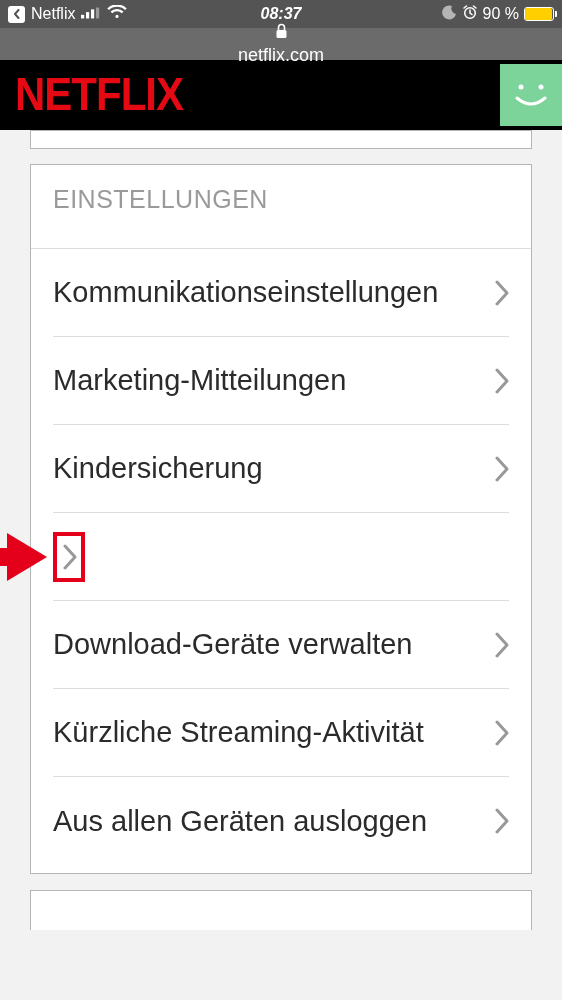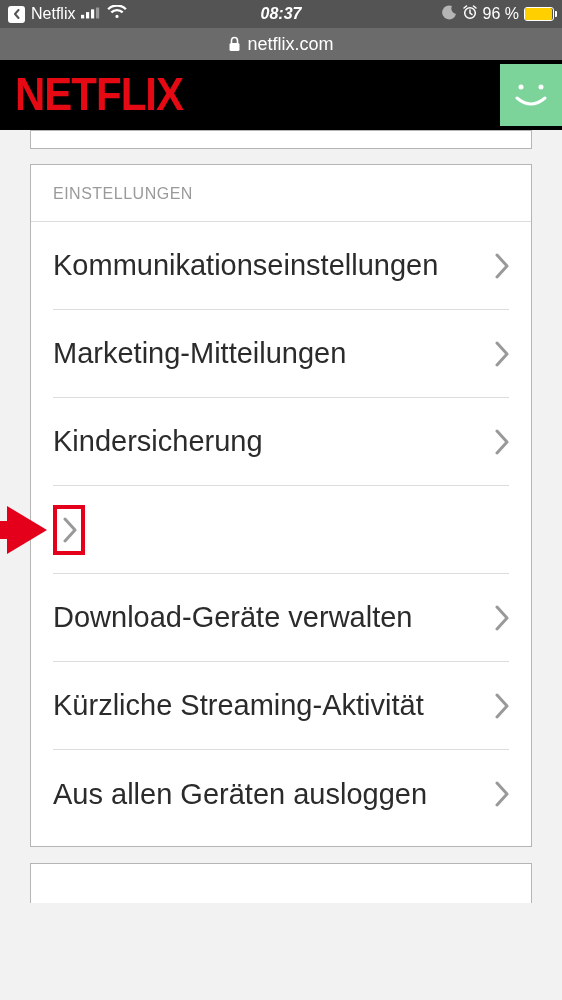--- a/index.html
+++ b/index.html
@@ -53,20 +53,21 @@
 
     .browser-bar {
       height: 32px;
       background: #6b6b6b;
       display: flex;
       align-items: center;
       justify-content: center;
       color: #fff;
       font-size: 18px;
       gap: 6px;
+      flex-direction: column;
     }
     .lock-icon svg { display: block; }
 
     .app-header {
       height: 70px;
       background: #000;
       display: flex;
       align-items: center;
       justify-content: space-between;
       padding: 0 0 0 15px;
@@ -99,24 +100,24 @@
       background: #fff;
       margin-bottom: 15px;
     }
     .card {
       background: #fff;
       border: 1px solid #b5b5b5;
       padding: 20px 22px 8px 22px;
     }
     .section-title {
       color: #9a9a9a;
-      font-size: 16px;
+      font-size: 25px;
       letter-spacing: 0.5px;
       font-weight: 400;
-      margin-bottom: 18px;
+      margin-bottom: 34px;
     }
     .hr-full {
       border: none;
       border-top: 1px solid #dcdcdc;
       margin: 0 -22px 0 -22px;
     }
     .list-item {
       display: flex;
       align-items: center;
       justify-content: space-between;
@@ -190,21 +191,21 @@
           <path d="M10 1 A7 7 0 1 0 14 9 A5.5 5.5 0 0 1 10 1 Z" fill="#b5b5b5"></path>
         </svg>
     </span>
     <span>
       <svg width="16" height="16" viewBox="0 0 16 16">
           <circle cx="8" cy="9" r="5.3" fill="none" stroke="#fff" stroke-width="1.5"></circle>
           <path d="M8 6 v3 l2 1.5" stroke="#fff" stroke-width="1.5" fill="none" stroke-linecap="round"></path>
           <path d="M2 4 l2.5 -2 M14 4 l-2.5 -2" stroke="#fff" stroke-width="1.5" stroke-linecap="round"></path>
         </svg>
     </span>
-    <span>96 %</span>
+    <span>90 %</span>
     <span class="battery-pill">
       <span class="battery-fill" style="width:96%"></span>
     </span>
   </div>
 </div>
 
 <div class="browser-bar">
   <span class="lock-icon">
     <svg width="13" height="16" viewBox="0 0 13 16">
         <rect x="1.5" y="7" width="10" height="8" rx="1.5" fill="#fff"></rect>

